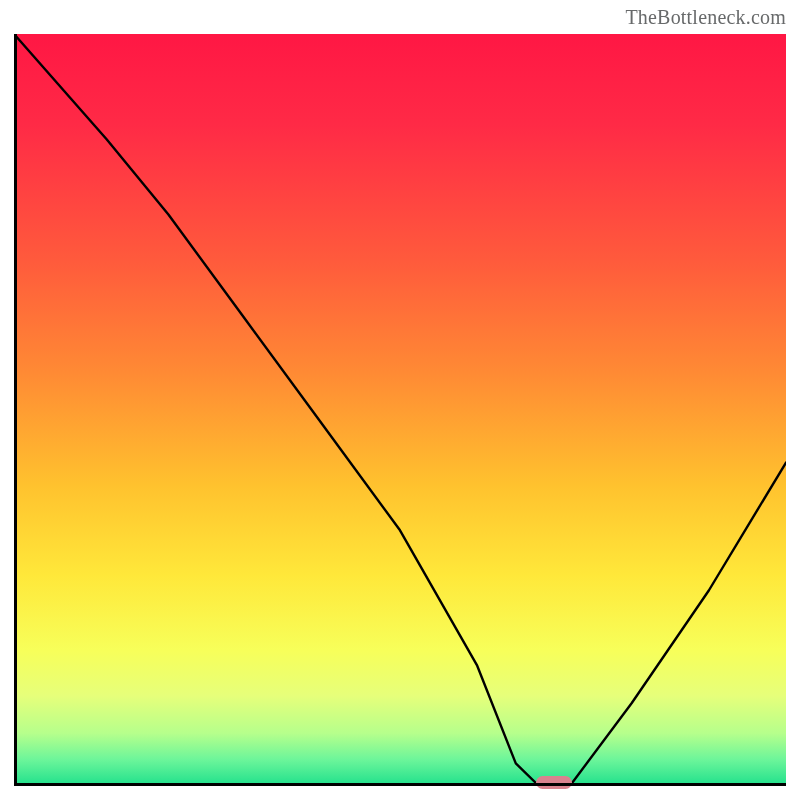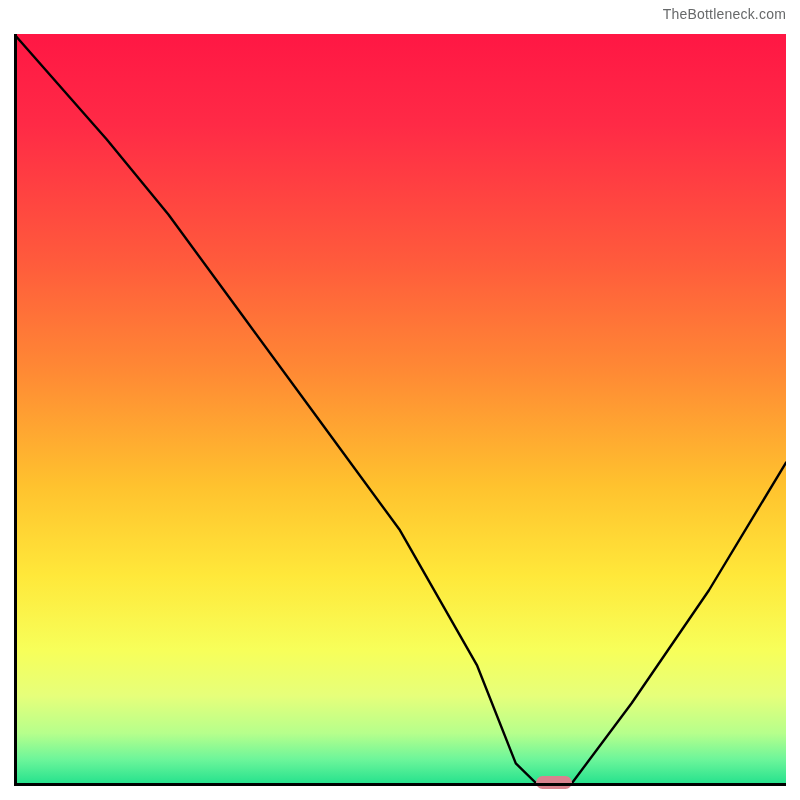--- a/index.html
+++ b/index.html
@@ -32,22 +32,22 @@
     position: absolute;
     inset: 0;
     border-left: 3px solid #000;
     border-bottom: 3px solid #000;
     pointer-events: none;
   }
   .watermark {
     position: absolute;
     top: 6px;
     right: 14px;
-    font-family: Liberation Sans, sans-serif;
-    font-size: 14px;
+    font-family: Liberation Serif, serif;
+    font-size: 20px;
     color: #67696a;
     letter-spacing: 0.2px;
   }
   .marker {
     position: absolute;
     border-radius: 999px;
     background: #d9838f;
   }
 </style>
 </head>

